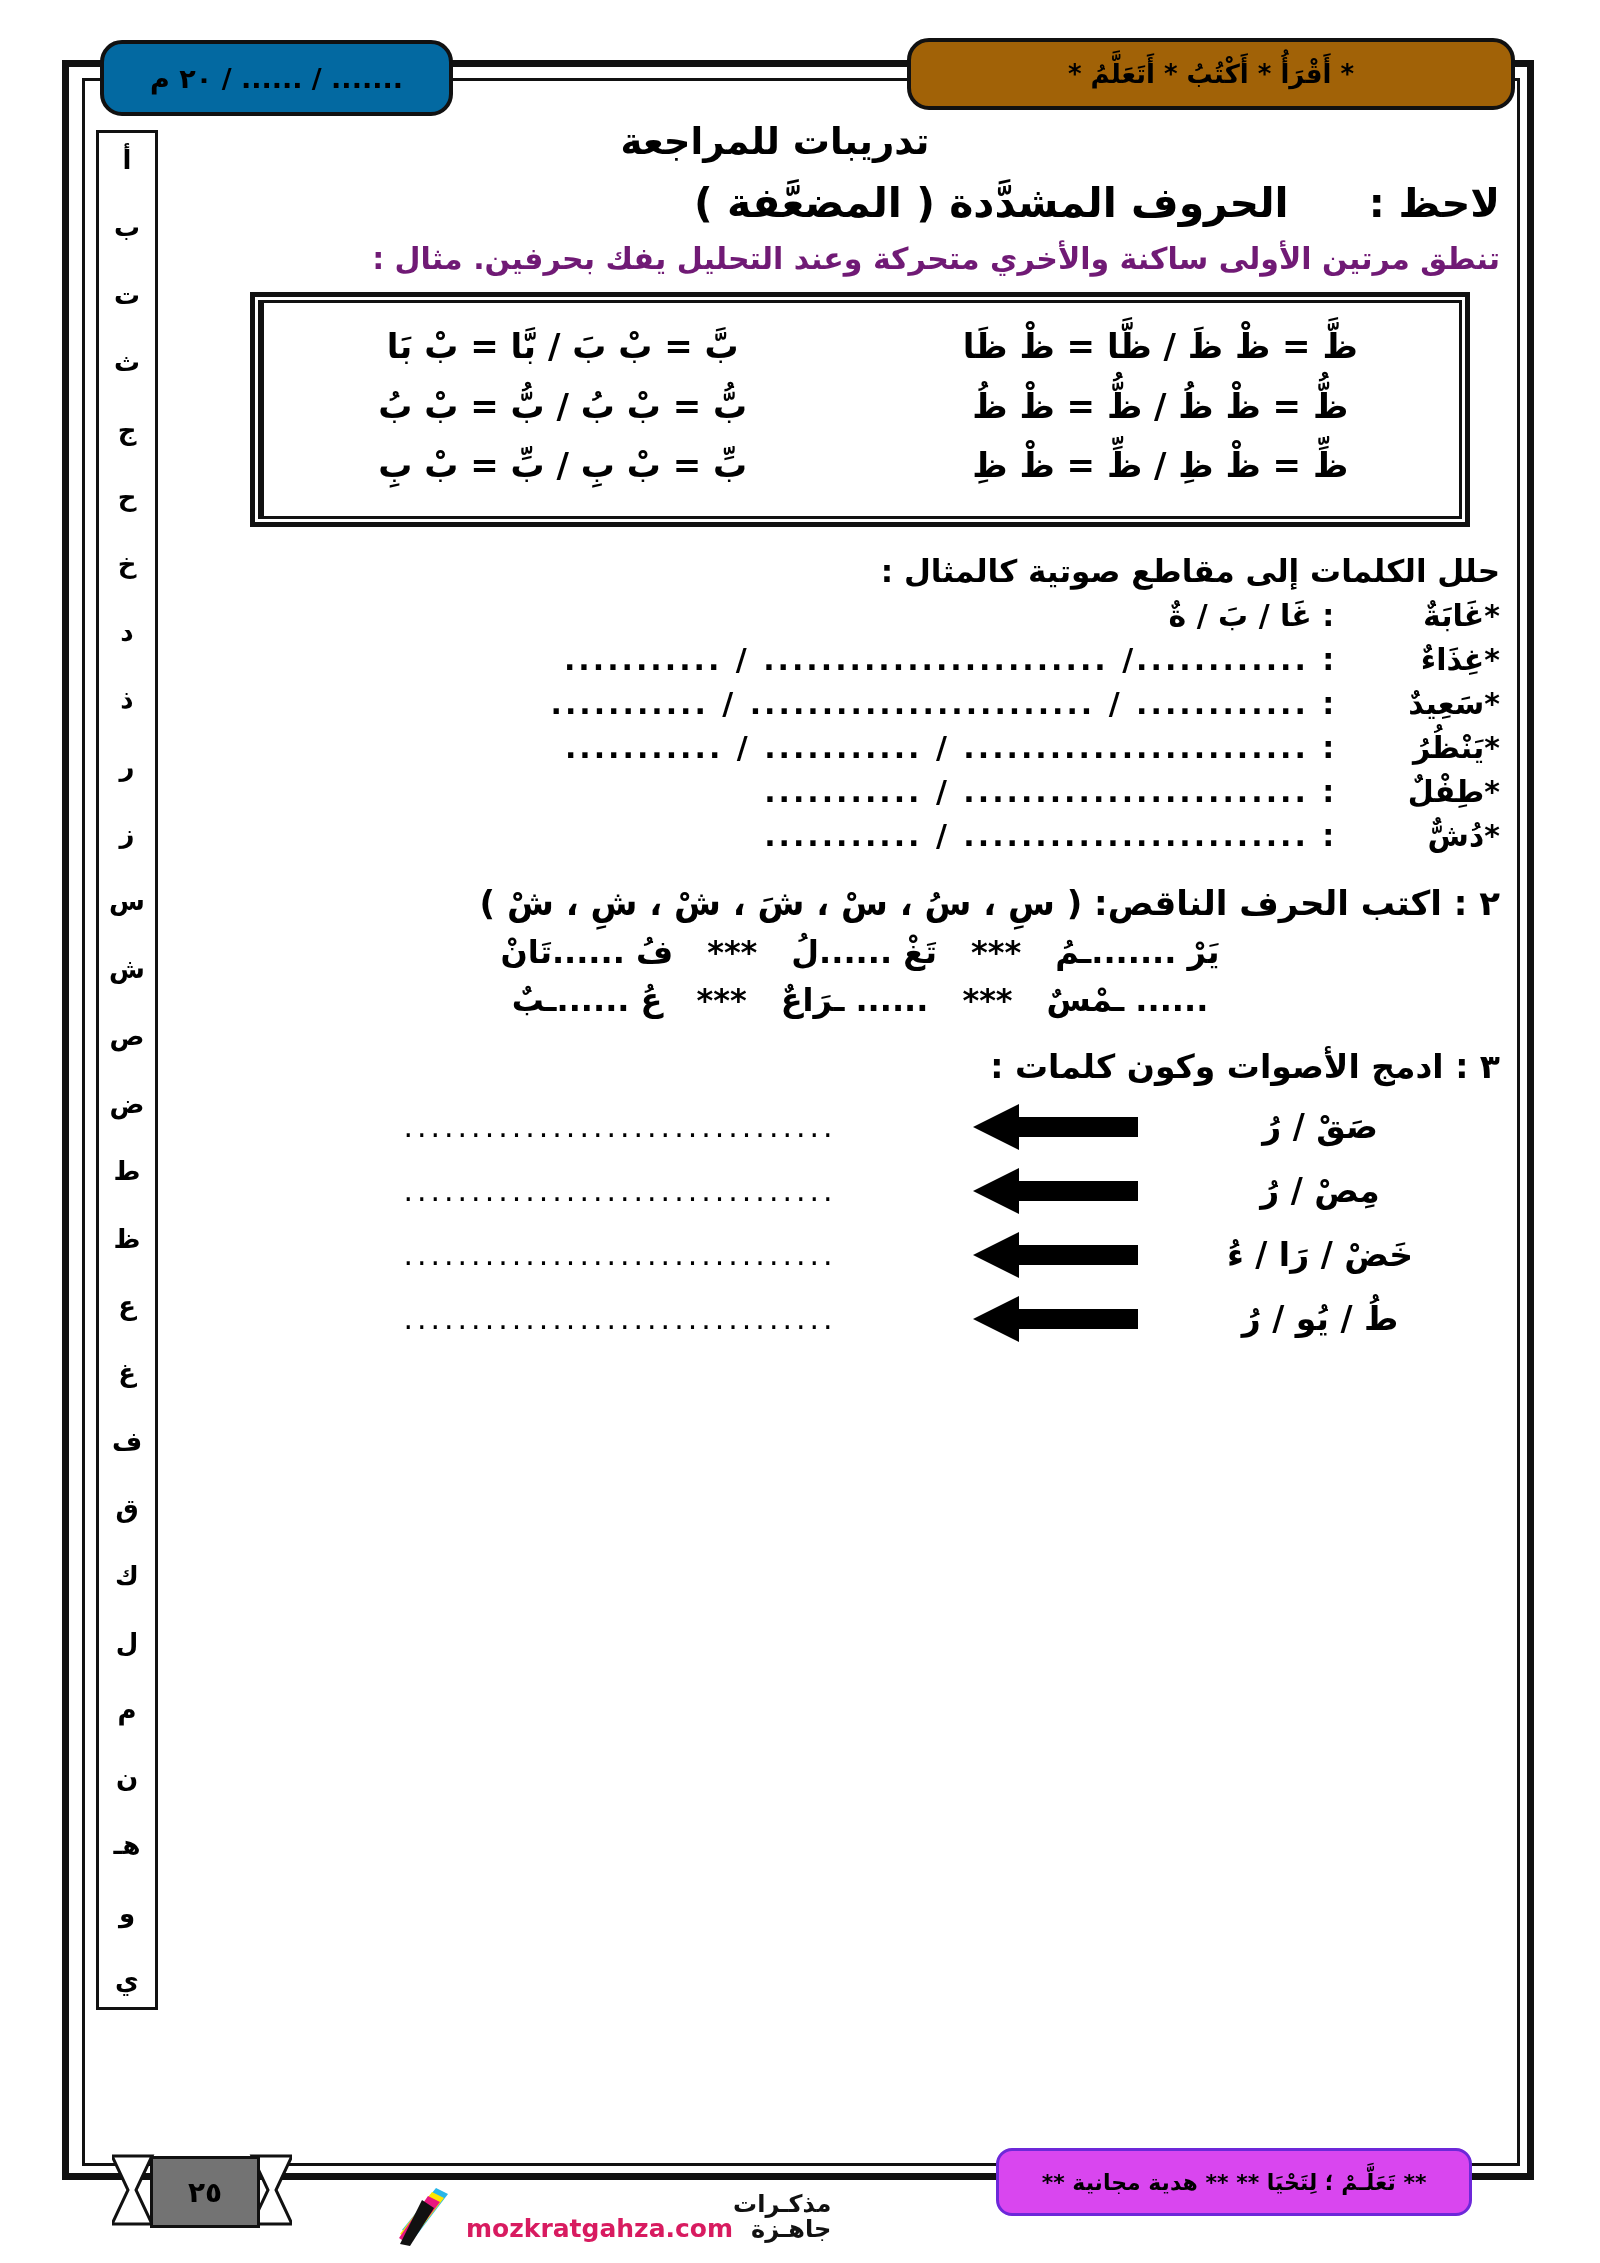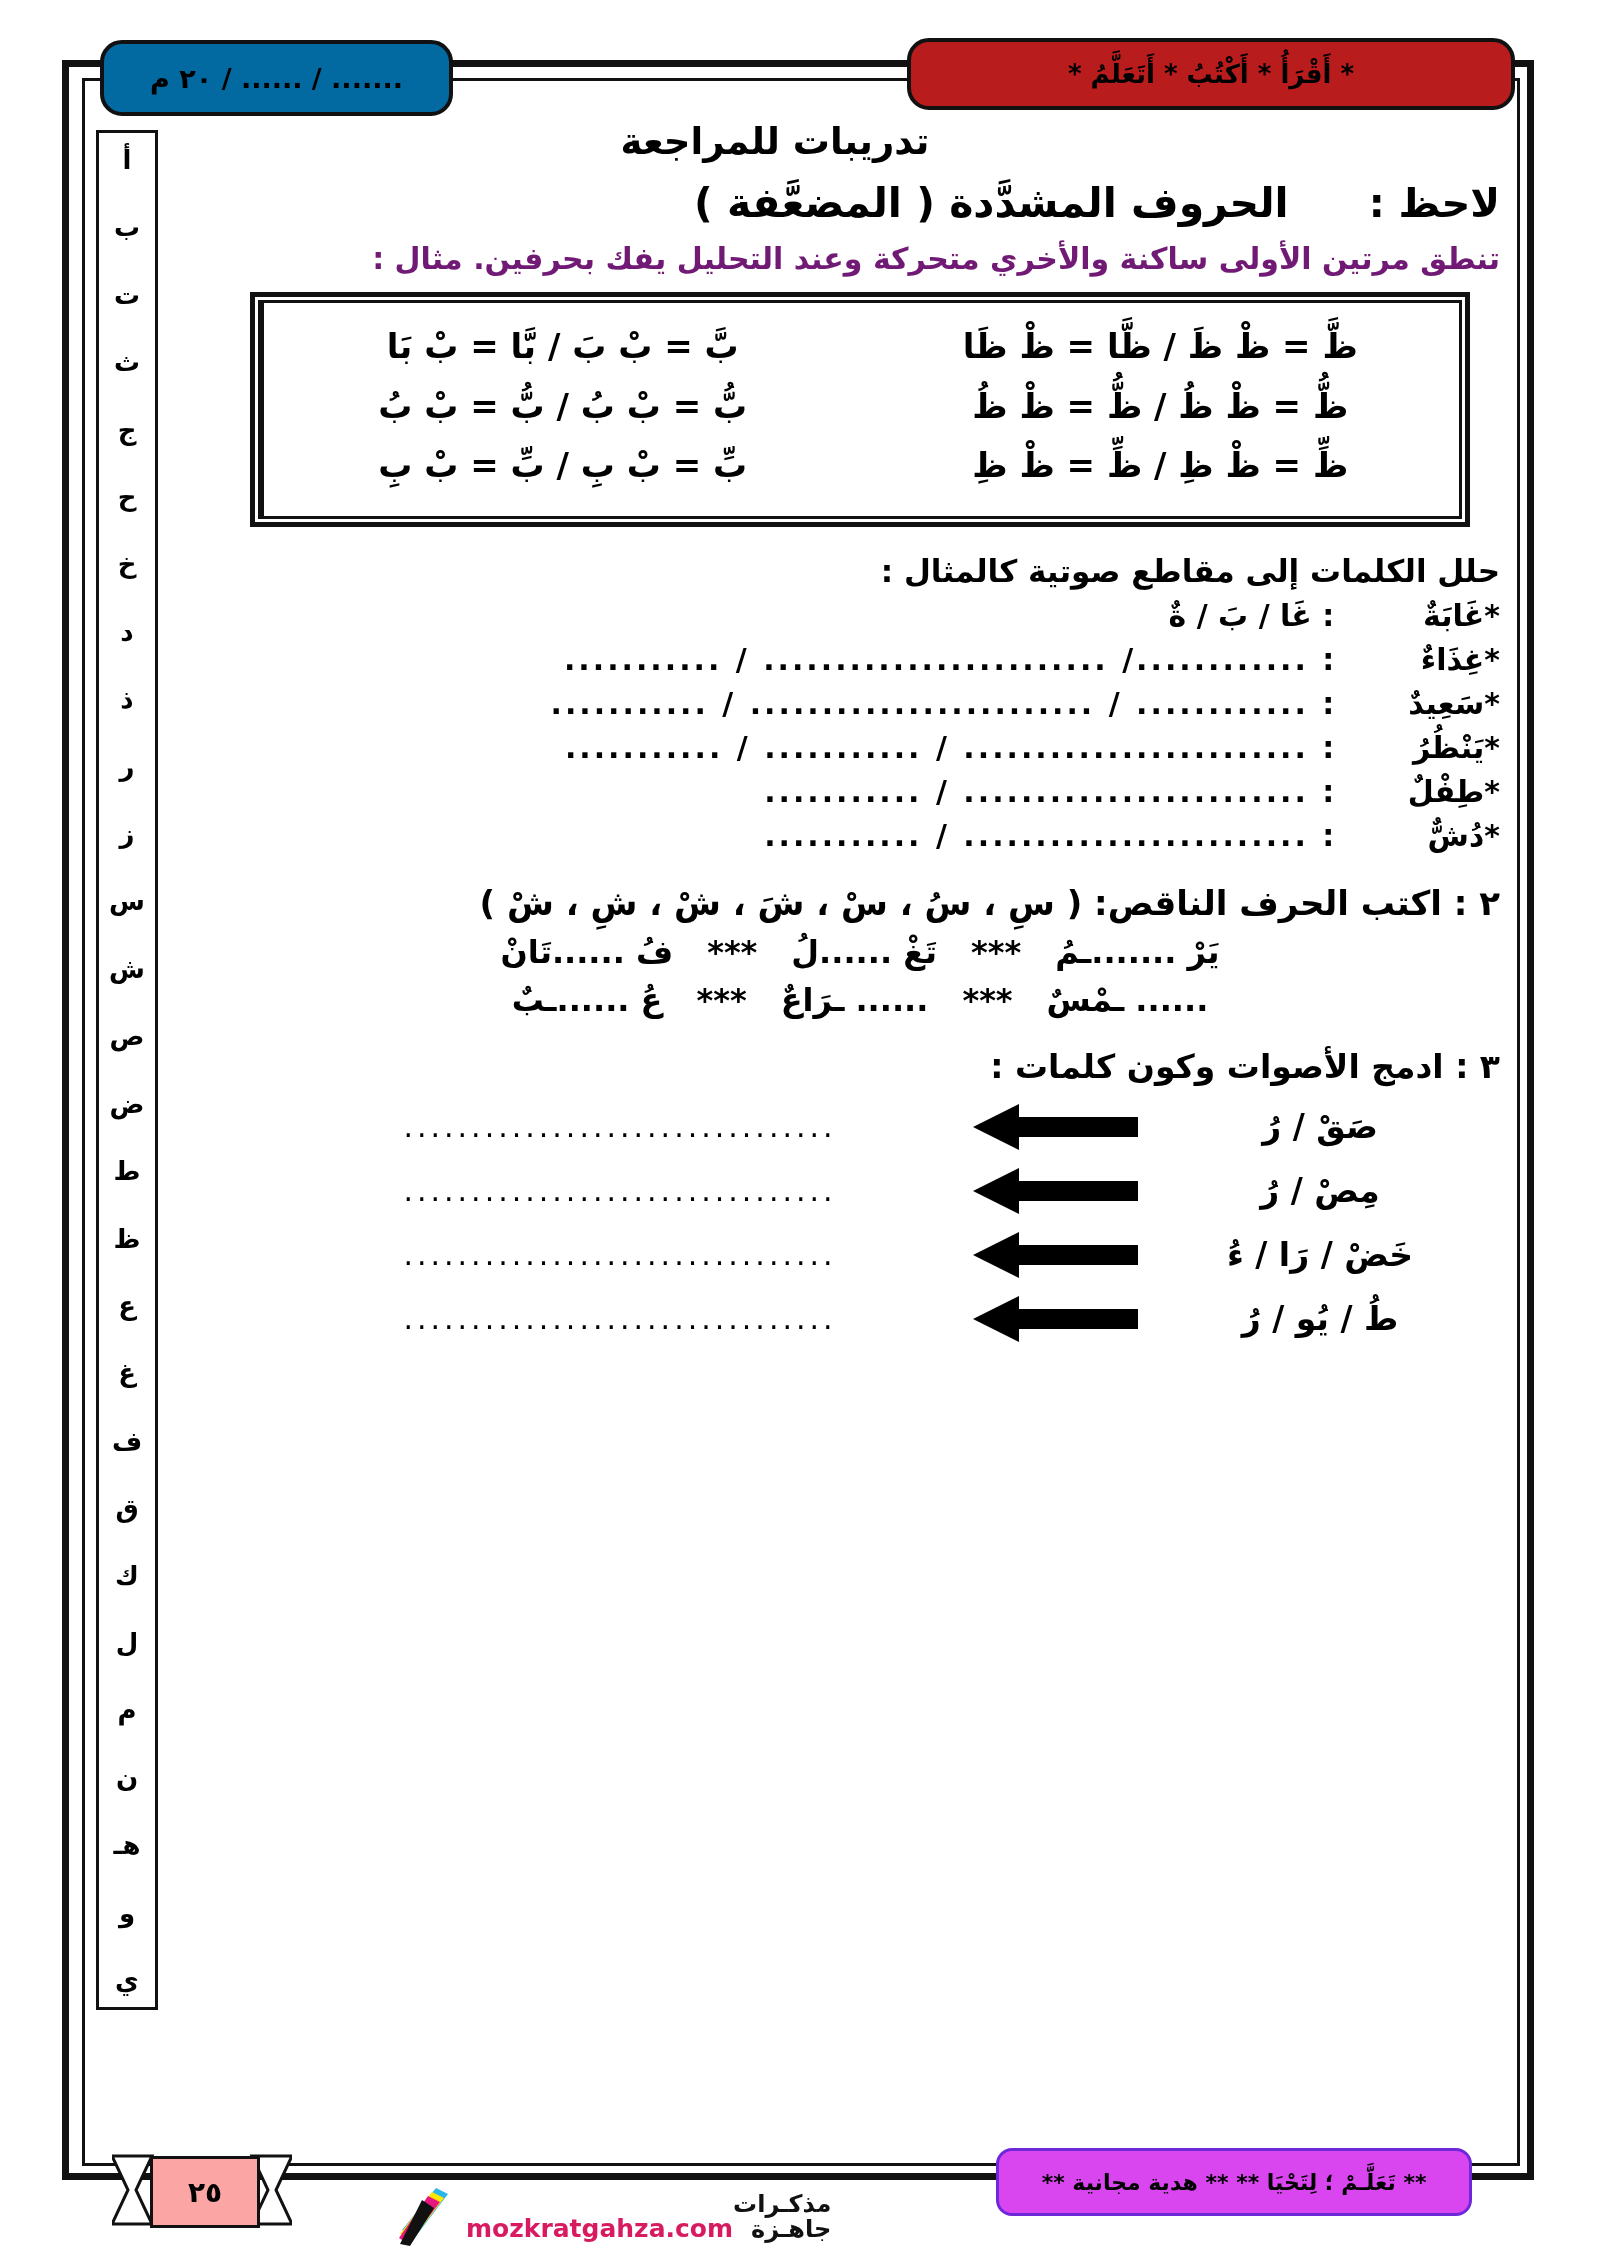--- a/index.html
+++ b/index.html
@@ -63,21 +63,21 @@
 
   
   .top-banner {
     position: absolute;
     right: 85px;
     top: 38px;
     width: 600px;
     height: 64px;
     border: 4px solid #111;
     border-radius: 22px;
-    background: #b91c1c;
+    background: #a16207;
     display: flex;
     align-items: center;
     justify-content: center;
     z-index: 5;
   }
   .top-banner span {
     font-size: 26px;
     font-weight: bold;
     color: #000;
   }
@@ -268,21 +268,21 @@
     width: 180px;
     height: 80px;
     z-index: 6;
   }
   .ribbon .tag {
     position: absolute;
     left: 38px;
     top: 6px;
     width: 104px;
     height: 66px;
-    background: #fca5a5;
+    background: #737373;
     border: 3px solid #111;
     display: flex;
     align-items: center;
     justify-content: center;
     z-index: 2;
   }
   .ribbon .tag span {
     font-size: 28px;
     font-weight: bold;
     color: #000;

